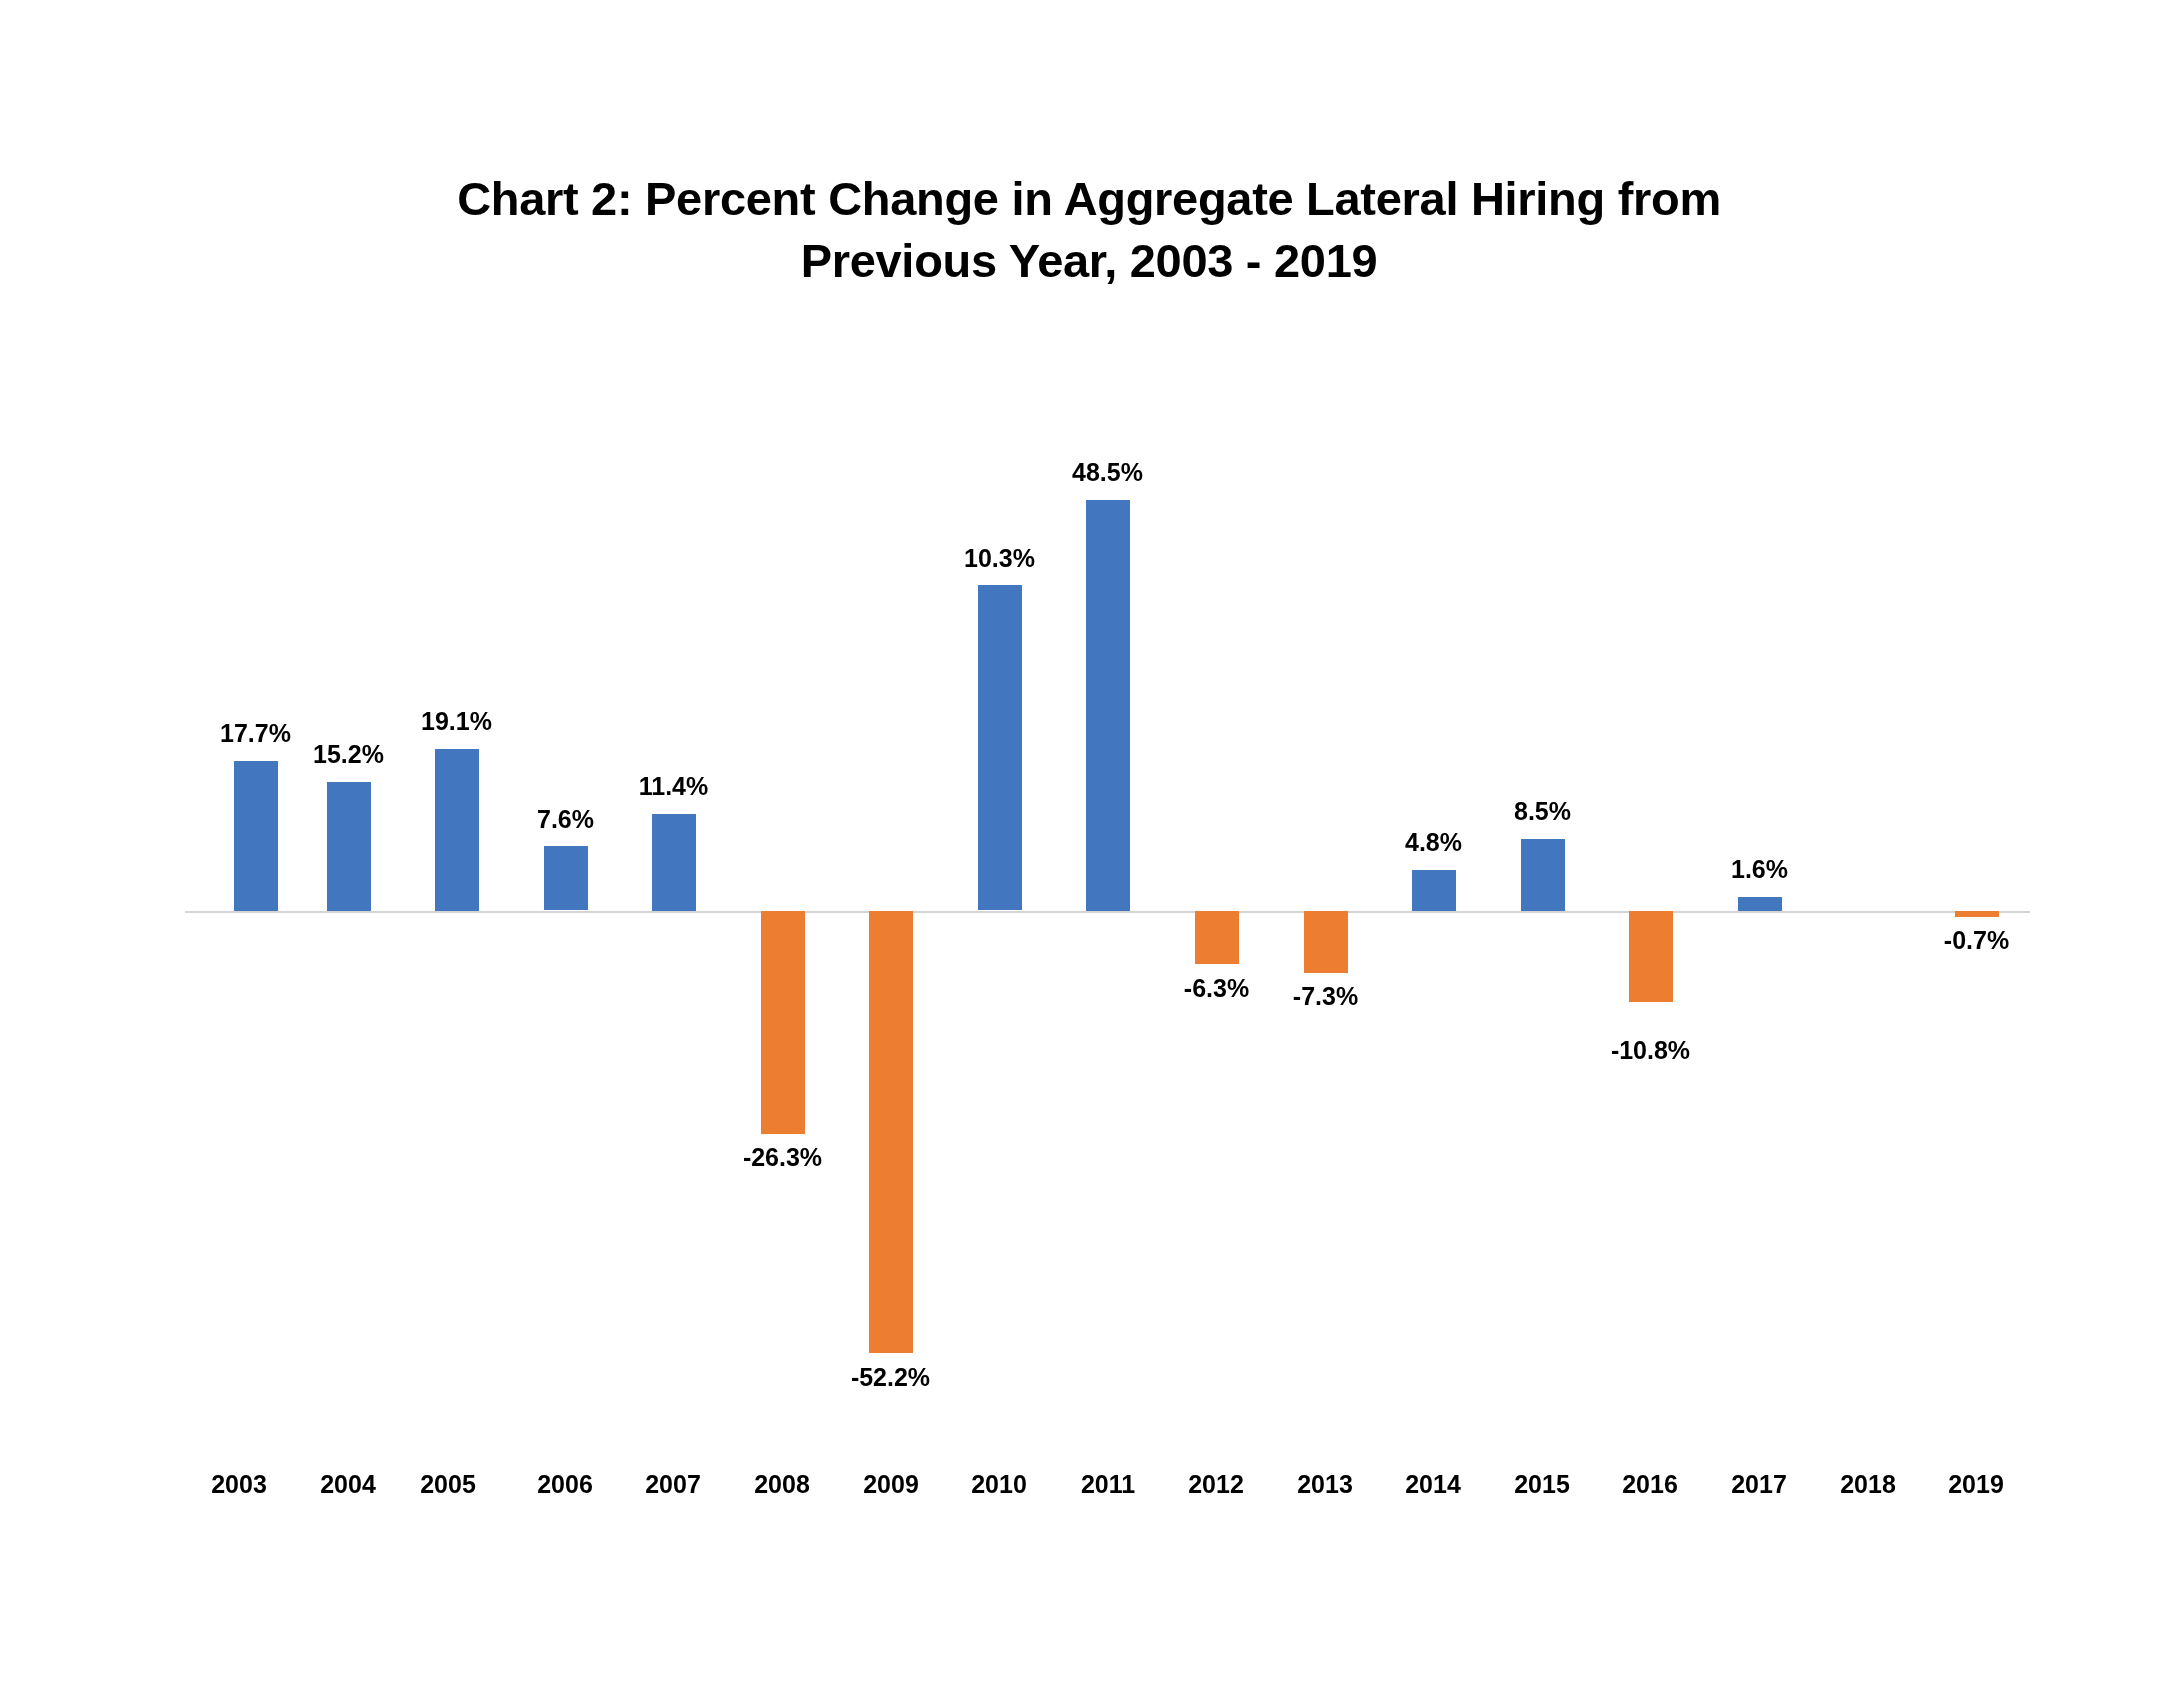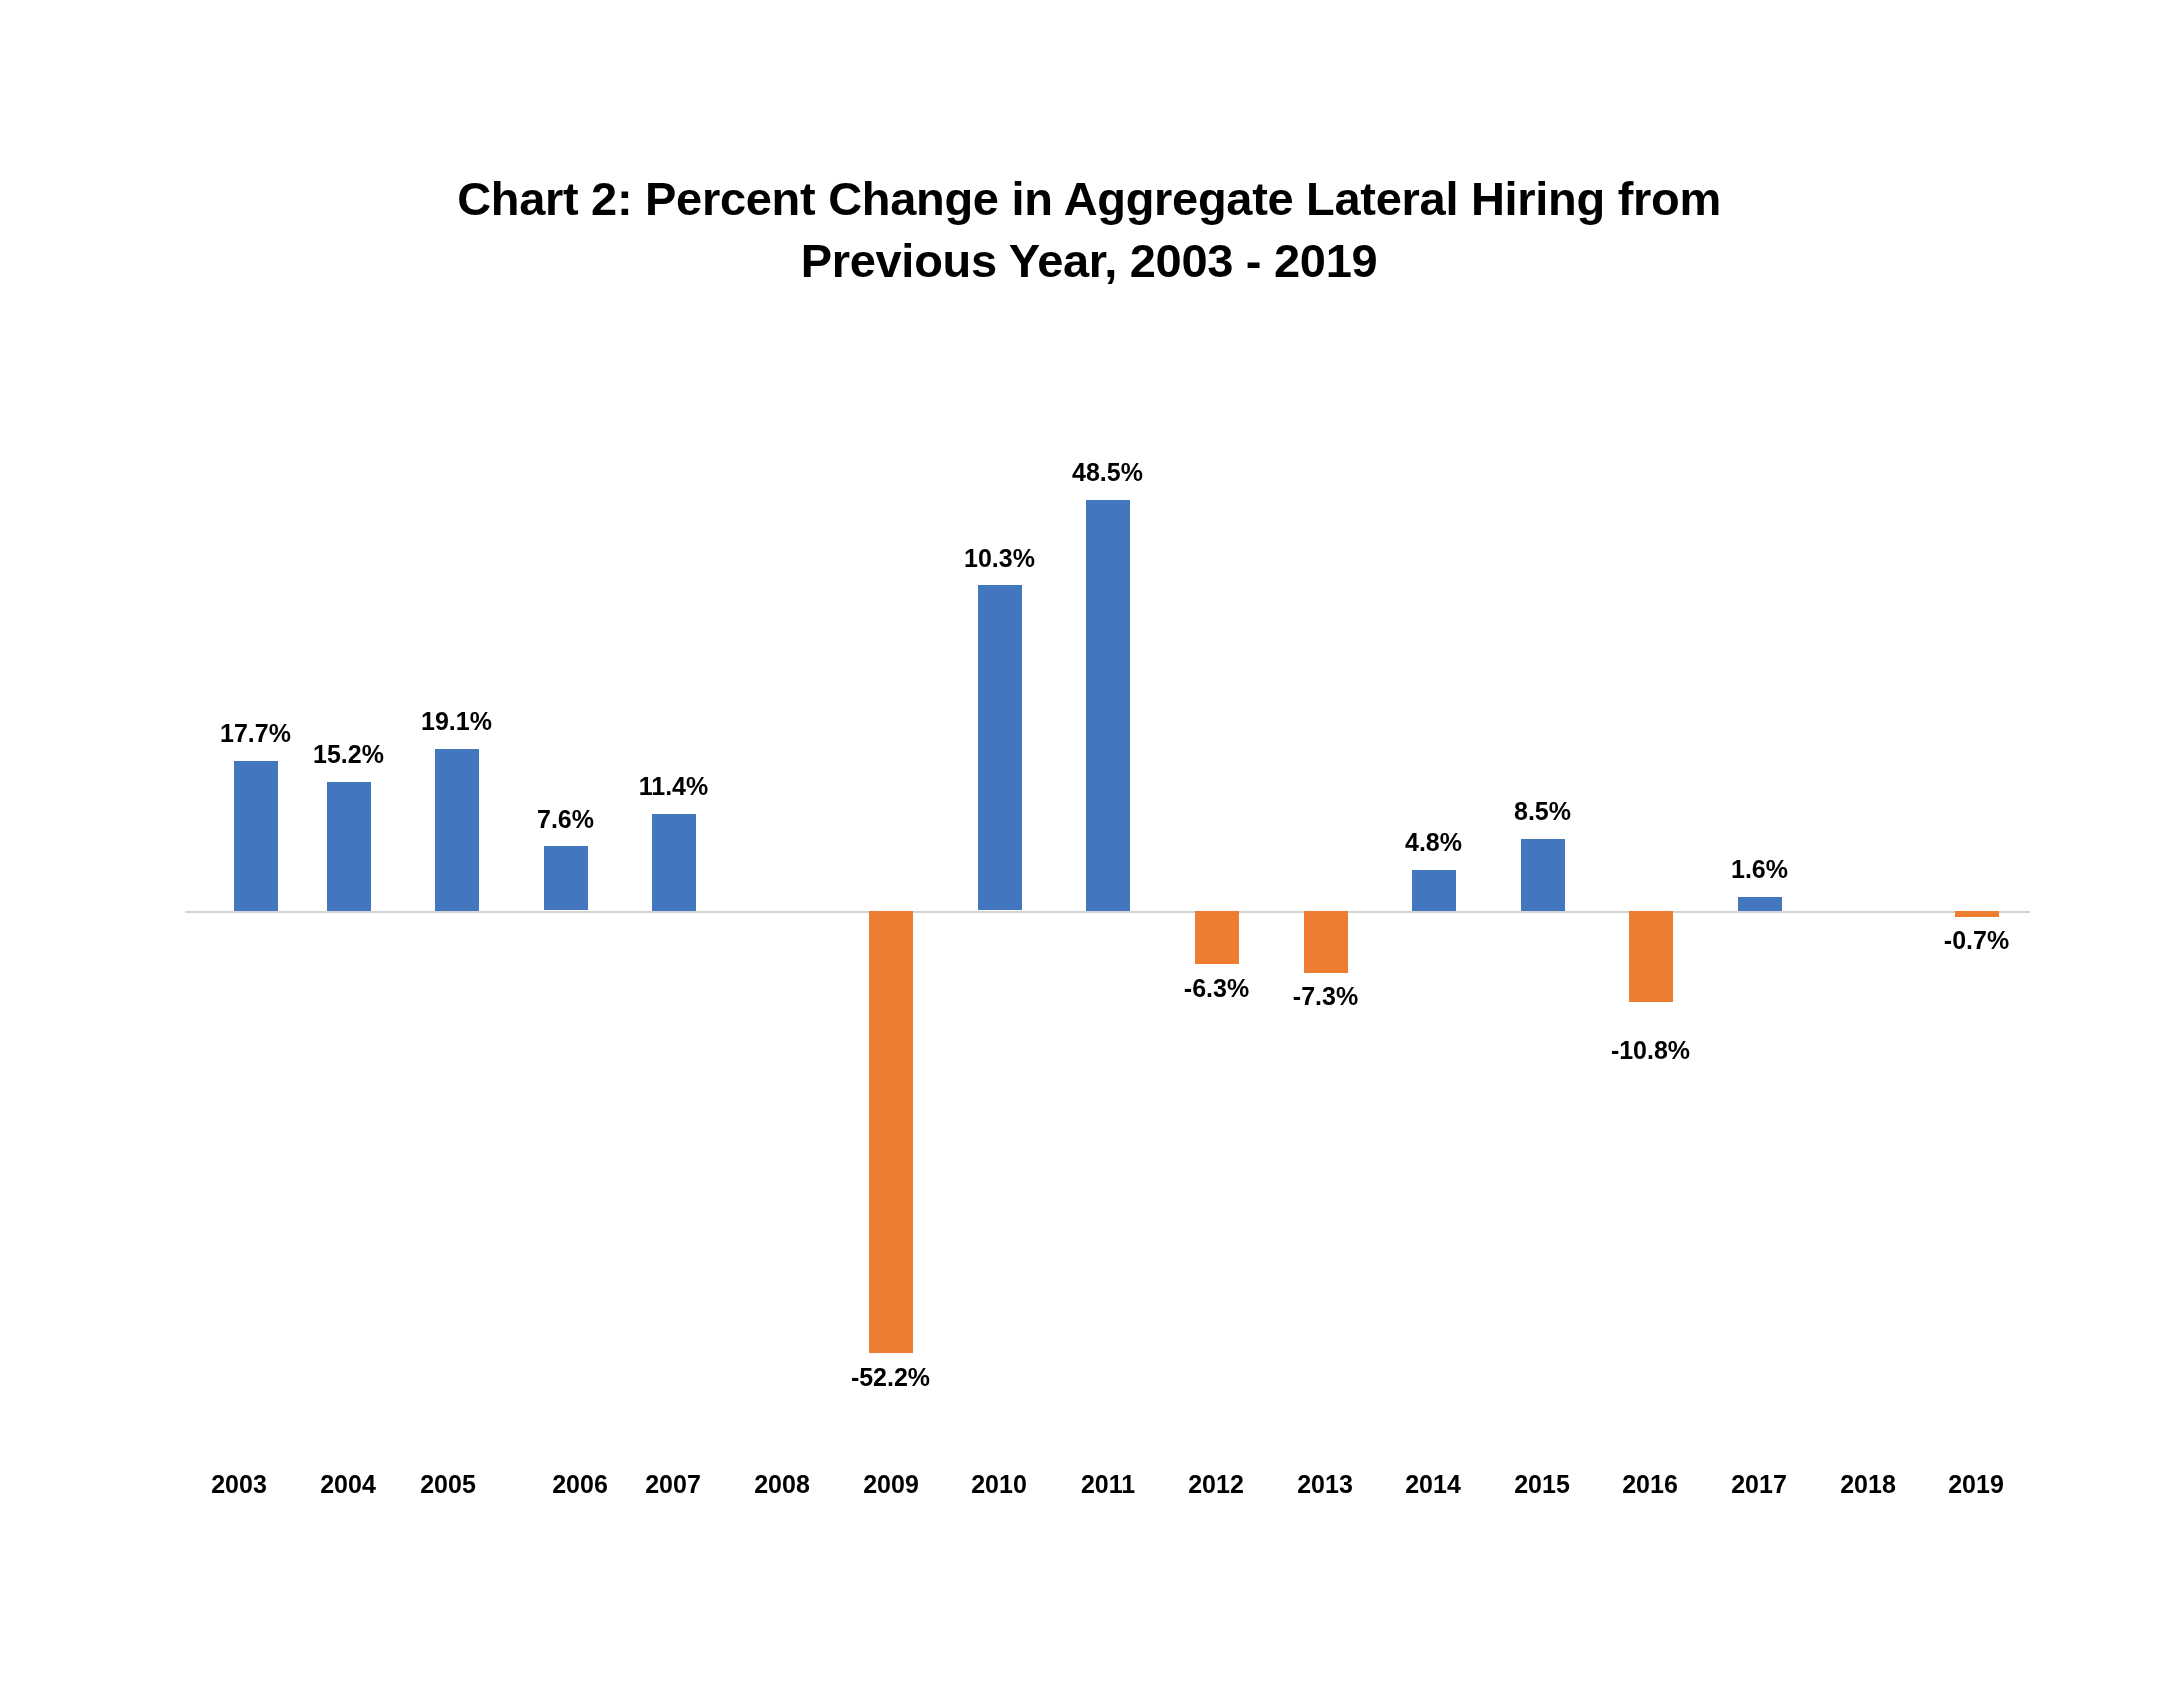--- a/index.html
+++ b/index.html
@@ -119,20 +119,24 @@
           <div class="bar-label" style="top: 331px;">19.1%</div>
         </div>
         <div class="bar-slot" style="left: 326px; width: 109px;">
           <div class="bar pos" style="height: 64px; top: 470px;"></div>
           <div class="bar-label" style="top: 429px;">7.6%</div>
         </div>
         <div class="bar-slot" style="left: 434px; width: 109px;">
           <div class="bar pos" style="height: 97px; top: 438px;"></div>
           <div class="bar-label" style="top: 396px;">11.4%</div>
         </div>
+        <div class="bar-slot" style="left: 543px; width: 109px;">
+          <div class="bar neg" style="height: 223px; top: 535px;"></div>
+          <div class="bar-label" style="top: 767px;">-26.3%</div>
+        </div>
         <div class="bar-slot" style="left: 651px; width: 109px;">
           <div class="bar neg" style="height: 442px; top: 535px;"></div>
           <div class="bar-label" style="top: 987px;">-52.2%</div>
         </div>
         <div class="bar-slot" style="left: 760px; width: 109px;">
           <div class="bar pos" style="height: 325px; top: 209px;"></div>
           <div class="bar-label" style="top: 168px;">10.3%</div>
         </div>
         <div class="bar-slot" style="left: 868px; width: 109px;">
           <div class="bar pos" style="height: 411px; top: 124px;"></div>
@@ -164,21 +168,21 @@
         </div>
         <div class="bar-slot" style="left: 1737px; width: 109px;">
           <div class="bar neg" style="height: 6px; top: 535px;"></div>
           <div class="bar-label" style="top: 550px;">-0.7%</div>
         </div>
       </div>
     <div class="axis-labels" id="axis-layer">
         <div class="axis-label" style="left: 54px;">2003</div>
         <div class="axis-label" style="left: 163px;">2004</div>
         <div class="axis-label" style="left: 263px;">2005</div>
-        <div class="axis-label" style="left: 380px; margin-left: 15px;">2006</div>
+        <div class="axis-label" style="left: 380px;">2006</div>
         <div class="axis-label" style="left: 488px;">2007</div>
         <div class="axis-label" style="left: 597px;">2008</div>
         <div class="axis-label" style="left: 706px;">2009</div>
         <div class="axis-label" style="left: 814px;">2010</div>
         <div class="axis-label" style="left: 923px;">2011</div>
         <div class="axis-label" style="left: 1031px;">2012</div>
         <div class="axis-label" style="left: 1140px;">2013</div>
         <div class="axis-label" style="left: 1248px;">2014</div>
         <div class="axis-label" style="left: 1357px;">2015</div>
         <div class="axis-label" style="left: 1465px;">2016</div>

